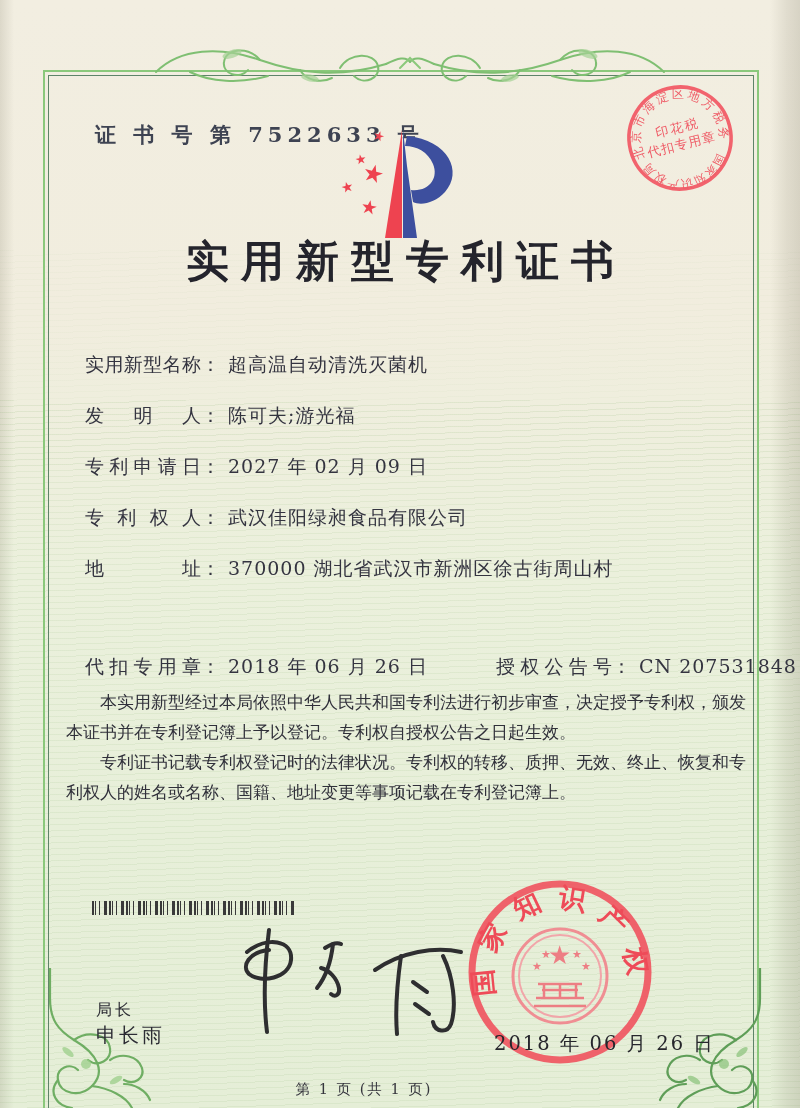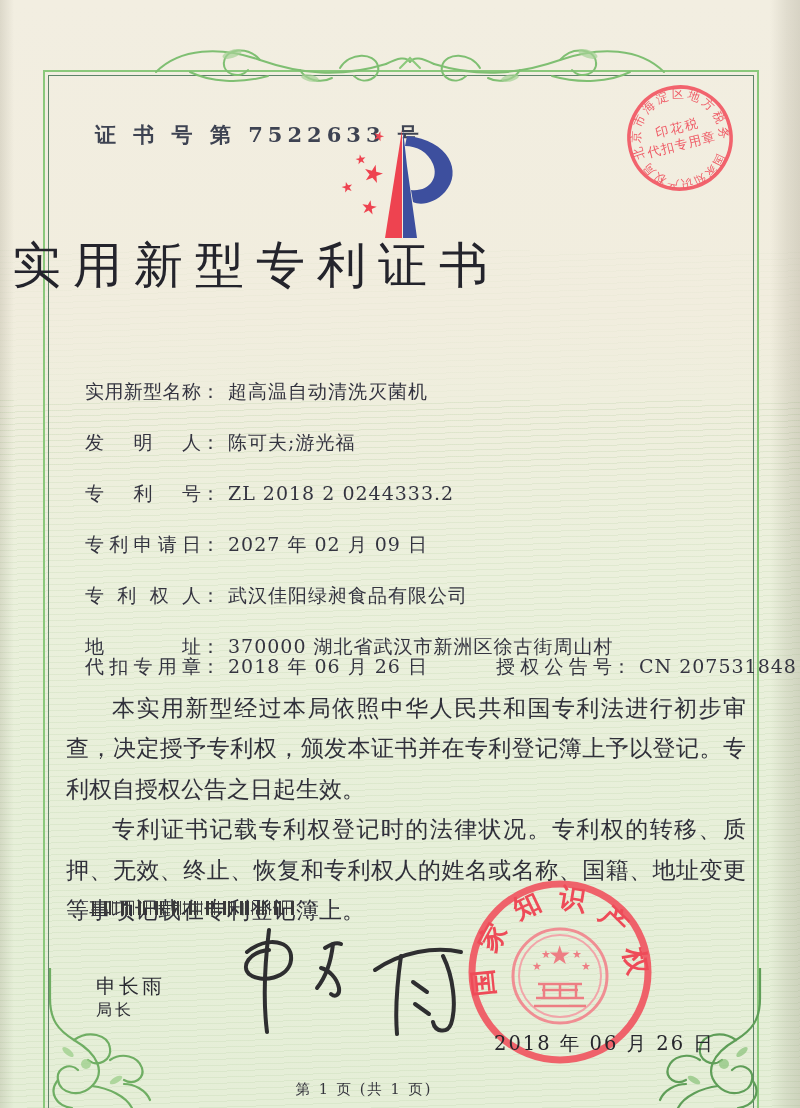--- a/index.html
+++ b/index.html
@@ -30,46 +30,46 @@
   }
   .frame::before{
     content:"";position:absolute;left:3px;top:3px;right:3px;bottom:3px;
     border:1px solid #5e8468;
   }
   .cert-no{
     position:absolute;left:95px;top:121px;
     font-size:21px;letter-spacing:5px;color:#3e4352;font-weight:600;
   }
   .title{
-    position:absolute;left:0;top:233px;width:100%;
-    font-size:49px;font-weight:400;color:#24242c;letter-spacing:12px;text-indent:12px;
+    position:absolute;left:0;top:233px;width:100%;text-align:center;
+    font-size:43px;font-weight:700;color:#24242c;letter-spacing:12px;text-indent:12px;
   }
   .logo{position:absolute;left:333px;top:126px;}
   .tax-stamp{position:absolute;left:624px;top:82px;transform:rotate(-14deg);opacity:.92;}
   
   .fields{position:absolute;left:85px;top:352px;width:640px;font-size:19px;color:#343440;}
-  .frow{margin-bottom:27px;line-height:24px;white-space:nowrap;margin-top:27px;}
+  .frow{margin-bottom:27px;line-height:24px;white-space:nowrap;}
   .flabel{display:inline-block;width:116px;text-align:justify;text-align-last:justify;vertical-align:top;}
   .fcolon{display:inline-block;margin-right:8px;}
   .fvalue{letter-spacing:1px;}
   .grant-row{position:absolute;left:85px;top:654px;width:660px;font-size:19px;color:#343440;white-space:nowrap;}
   .grant-no{margin-left:62px;}
   
   .body-text{
     position:absolute;left:66px;top:688px;width:680px;
-    font-size:23px;line-height:1.76;color:#30303a;text-align:justify;
+    font-size:17px;line-height:1.76;color:#30303a;text-align:justify;
   }
   .body-text p{margin:0;text-indent:2em;}
   .barcode{
     position:absolute;left:92px;top:901px;width:204px;height:14px;
     background:
       repeating-linear-gradient(90deg,#3a3a3a 0 2px,transparent 2px 3px,#3a3a3a 3px 4px,transparent 4px 7px,#3a3a3a 7px 8px,transparent 8px 12px,#3a3a3a 12px 15px,transparent 15px 17px);
   }
   .signoff-pos{position:absolute;left:96px;top:956px;font-size:16px;color:#2c2c34;letter-spacing:3px;margin-top:44px;}
-  .signoff-name{position:absolute;left:96px;top:973px;font-size:20px;color:#2c2c34;letter-spacing:3px;}
+  .signoff-name{position:absolute;left:96px;top:1022px;font-size:20px;color:#2c2c34;letter-spacing:3px;}
   .signature{position:absolute;left:205px;top:922px;}
   .seal{position:absolute;left:464px;top:876px;}
   .issue-date{position:absolute;left:494px;top:1030px;font-size:19.5px;color:#26262c;letter-spacing:2px;z-index:5;}
   .footer{position:absolute;left:34px;top:1080px;width:660px;text-align:center;font-size:14.5px;color:#35353d;letter-spacing:2px;}
   .ornament-top{position:absolute;left:150px;top:38px;}
   .flourish-bl{position:absolute;left:28px;top:968px;}
   .flourish-br{position:absolute;left:632px;top:968px;}
 </style>
 </head>
 <body>
@@ -176,23 +176,20 @@
   </svg>
 
   <div class="title">实用新型专利证书</div>
 
   <div class="fields">
     <div class="frow">
       <span class="flabel">实用新型名称</span><span class="fcolon">：</span><span class="fvalue">超高温自动清洗灭菌机</span>
     </div>
     <div class="frow">
       <span class="flabel">发明人</span><span class="fcolon">：</span><span class="fvalue">陈可夫;游光福</span>
-    </div>
-    <div class="frow">
-      <span class="flabel">专利号</span><span class="fcolon">：</span><span class="fvalue">ZL 2018 2 0244333.2</span>
     </div>
     <div class="frow">
       <span class="flabel">专利申请日</span><span class="fcolon">：</span><span class="fvalue">2027 年 02 月 09 日</span>
     </div>
     <div class="frow">
       <span class="flabel">专利权人</span><span class="fcolon">：</span><span class="fvalue">武汉佳阳绿昶食品有限公司</span>
     </div>
     <div class="frow">
       <span class="flabel">地址</span><span class="fcolon">：</span><span class="fvalue">370000 湖北省武汉市新洲区徐古街周山村</span>
     </div>

